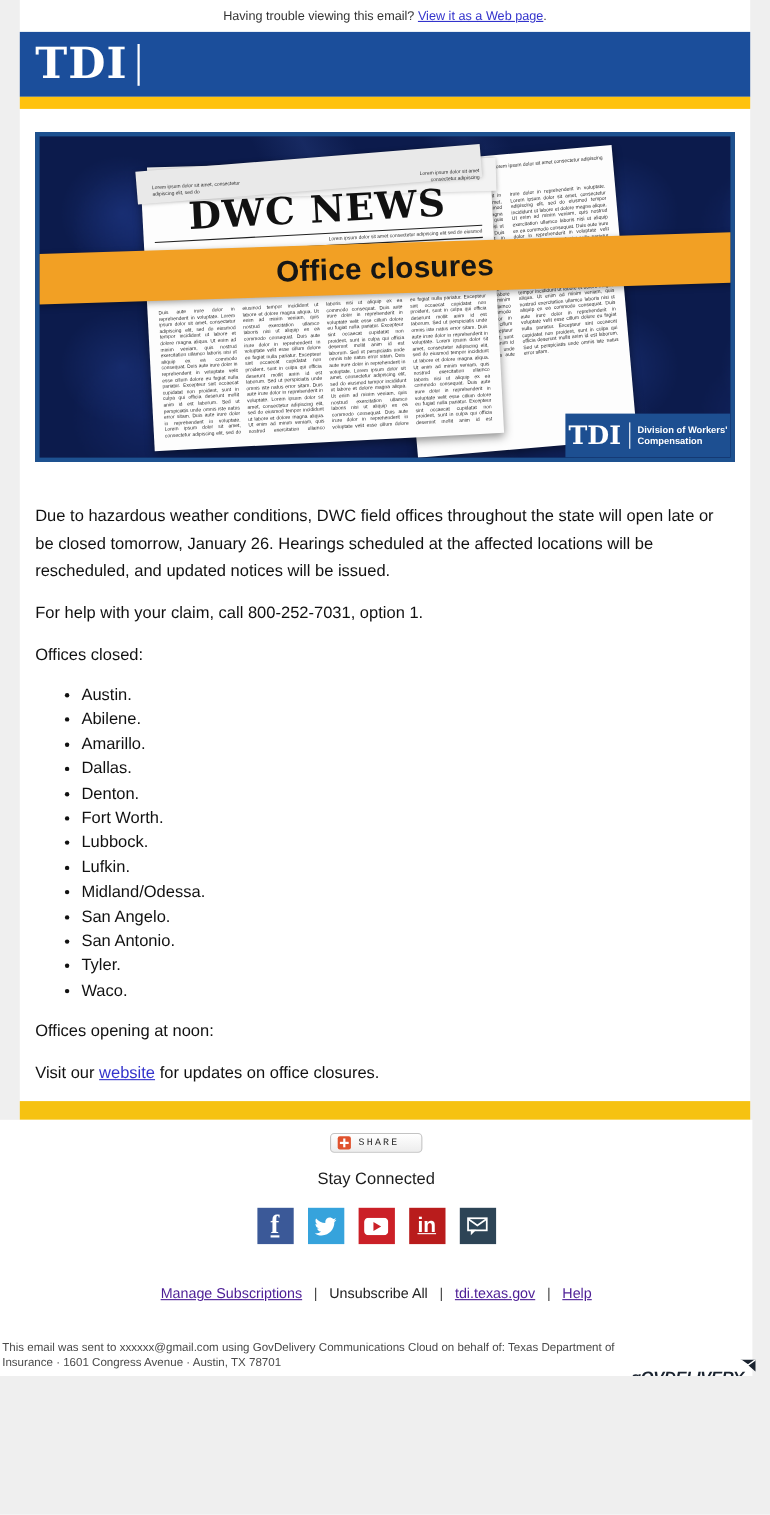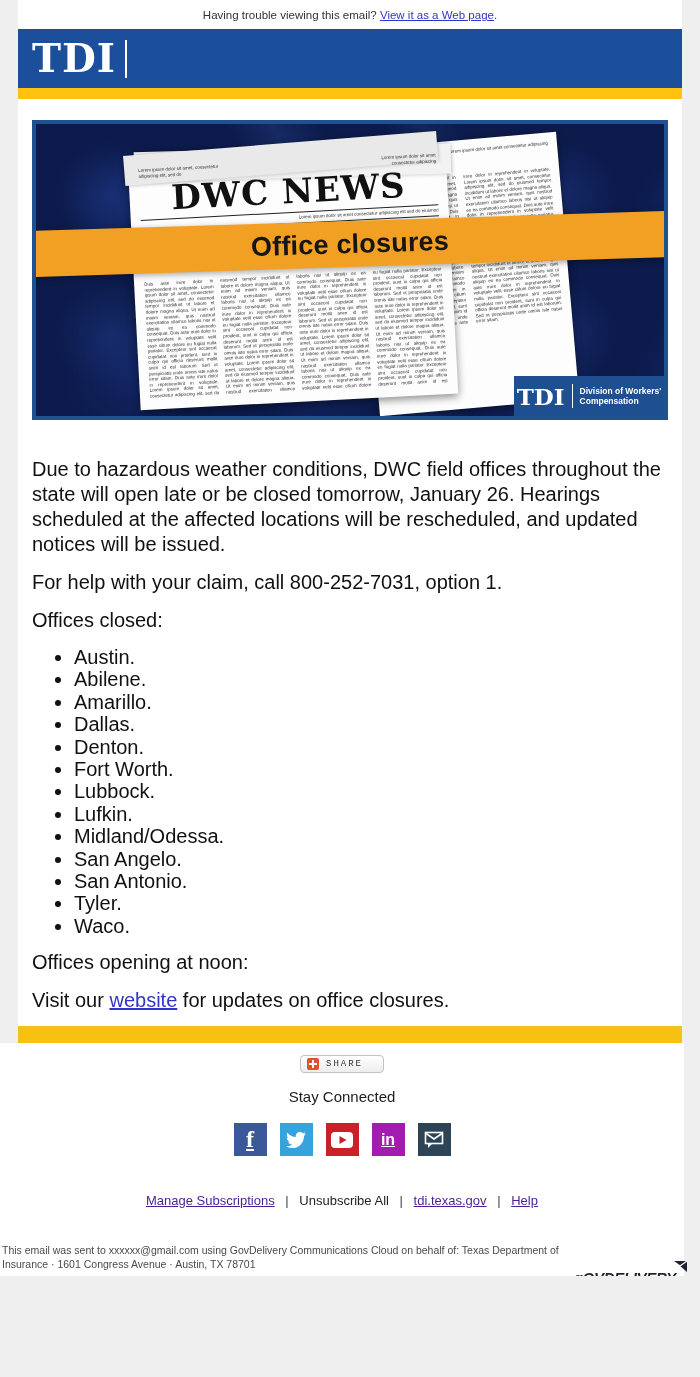--- a/index.html
+++ b/index.html
@@ -42,42 +42,42 @@
   .cols { margin-top:50px; height:118px; overflow:hidden; column-count:4; column-gap:7px; text-align:justify; }
   .cols2 { margin-top:14px; height:235px; overflow:hidden; column-count:2; column-gap:8px; text-align:justify; }
   .band { position:absolute; left:-8px; right:-8px; top:97px; height:46px; background:#f2a024; z-index:4; transform:rotate(-1.8deg); display:flex; align-items:center; justify-content:center; box-shadow:0 2px 6px rgba(0,0,0,.35); }
   .band-text { font-weight:bold; font-size:27px; color:#161616; letter-spacing:.2px; }
   .hero-logo { position:absolute; right:0; bottom:0; z-index:5; width:150px; height:40px; background:#1d4f91; display:flex; align-items:center; justify-content:center; gap:7px; }
   .hero-logo .tdi { font-family:"DejaVu Serif", serif; font-weight:bold; color:#fff; font-size:23px; line-height:1; }
   .hero-logo .vsep { width:1px; height:24px; background:#fff; }
   .hero-logo .small { color:#fff; font-weight:bold; font-size:8.5px; line-height:10px; }
 
   
-  .copy { padding:0 14px; font-size:20px; line-height:25px; color:#111;margin-top:37px; }
+  .copy { padding:0 14px; font-size:15px; line-height:25px; color:#111;margin-top:37px; }
   .copy p { margin:13px 0; }
   .copy a { color:#3333cc; text-decoration:underline; }
   .copy ul { margin:13px 0; padding-left:42px; }
   .copy li { line-height:22.4px; }
   .gold-bar-bottom { height:17px; background:#f6c211; margin-top:13px; }
 
   
   .footer { background:#fff; width:684px; padding-top:12px; position:relative; height:233px; }
   .share-btn { margin:0 auto; width:84px; height:18px; border:1px solid #c3c3c3; border-radius:4px; background:linear-gradient(#ffffff,#ededed); display:flex; align-items:center; gap:7px; padding:0 6px; cursor:pointer; }
   .share-plus { width:12px; height:12px; background:#e0522d; border-radius:2px; position:relative; flex:none; }
   .share-plus::before, .share-plus::after { content:""; position:absolute; background:#fff; }
   .share-plus::before { left:5px; top:2px; width:2px; height:8px; }
   .share-plus::after  { left:2px; top:5px; width:8px; height:2px; }
   .share-label { font-size:9px; letter-spacing:2px; color:#2e2e2e; font-family:"Liberation Mono", monospace; }
   .stay { text-align:center; margin-top:15px; font-size:15px; color:#1c1c1c; }
   .social-row { margin-top:18px; display:flex; justify-content:center; gap:13px; }
   .tile { width:33px; height:33px; display:flex; align-items:center; justify-content:center; color:#fff; }
   .tile.fb { background:#3b5998; font-weight:bold; font-size:24px; font-family:"Liberation Serif", serif; }
   .tile.tw { background:#36a3dc; }
   .tile.yt { background:#cb2027; }
-  .tile.li { background:#a21caf; font-weight:bold; font-size:16px; }
+  .tile.li { background:#b91c1c; font-weight:bold; font-size:19px; }
   .tile.gd { background:#2d4456; }
   .links-row { margin-top:37px; text-align:center; font-size:13px; color:#333; }
   .links-row a { color:#4c1d95; text-decoration:underline; }
   .links-row .plain { color:#222; }
   .links-row .sep { margin:0 7px; color:#444; }
   .legal { position:absolute; left:2px; top:200px; width:596px; font-size:10.5px; line-height:14px; color:#4a4a4a; }
   .gd-logo { position:absolute; right:8px; top:208px; font-size:15px; font-style:italic; font-weight:bold; letter-spacing:-.3px; color:#1b2430;margin-top:18px; }
   .gd-logo svg { position:absolute; top:-8px; right:-11px; }
 </style>
 </head>

